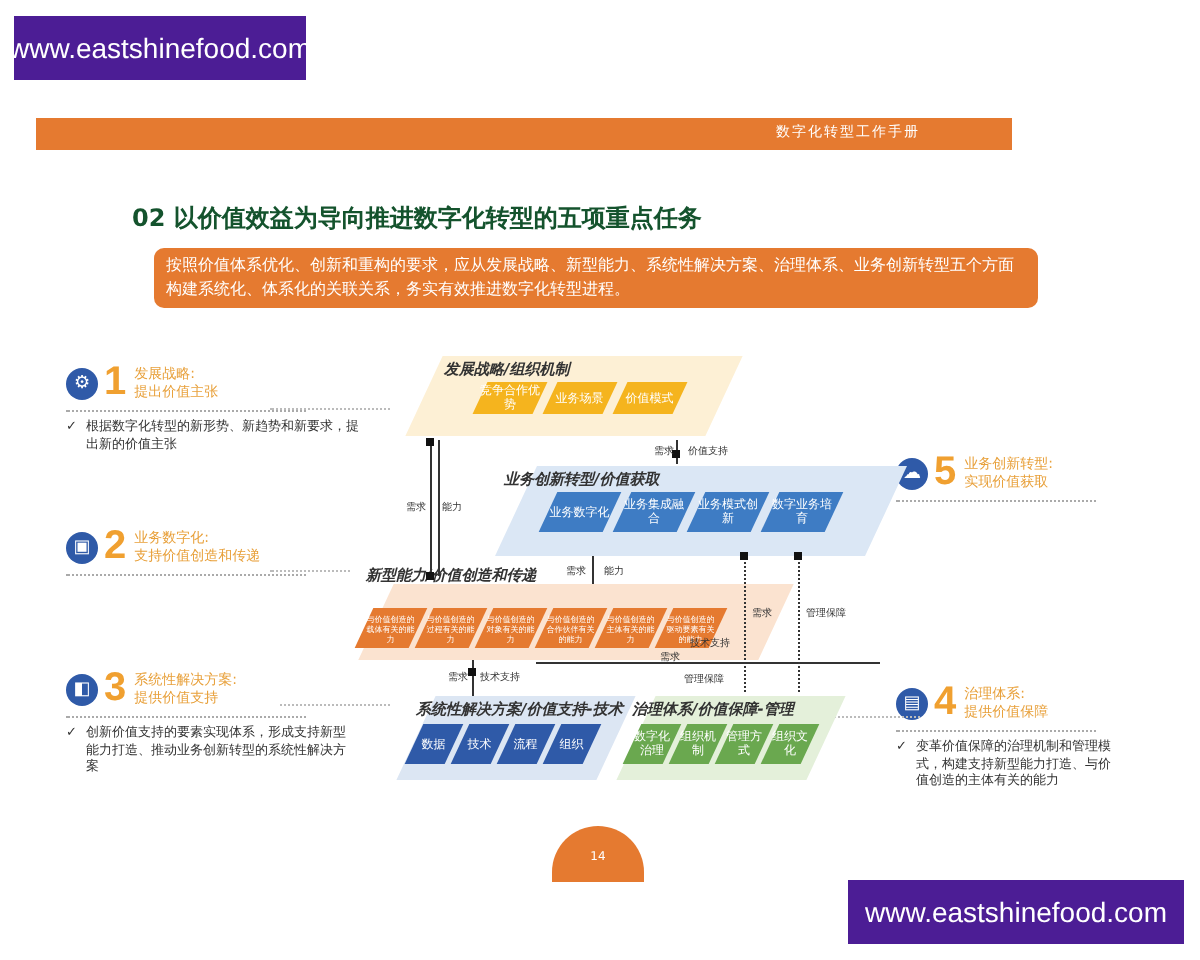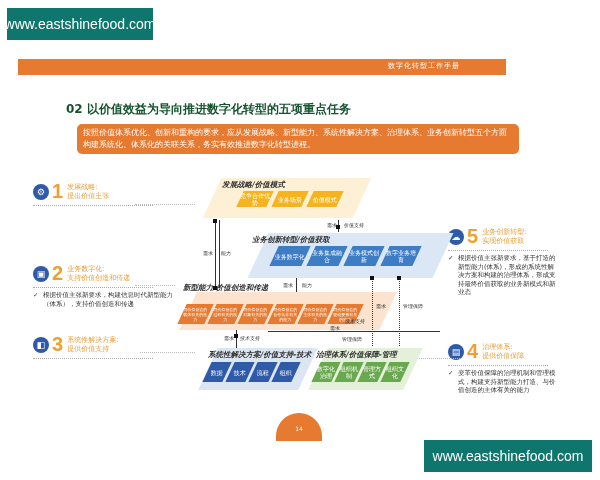--- a/index.html
+++ b/index.html
@@ -1,18 +1,18 @@
 <!DOCTYPE html>
 <html><head>
 <meta charset="utf-8">
 <style>
   html, body { margin:0; padding:0; }
   body { width:600px; height:480px; position:relative; background:#ffffff; overflow:hidden;
          font-family:"DejaVu Sans", sans-serif; }
-  .wm { position:absolute; background:#0f766e; color:#fff; font-family:"Liberation Sans", sans-serif;
+  .wm { position:absolute; background:#4c1d95; color:#fff; font-family:"Liberation Sans", sans-serif;
         font-size:14px; display:flex; align-items:center; justify-content:center; }
   .wm-top { left:7px; top:8px; width:146px; height:32px; }
   .wm-bot { left:424px; top:440px; width:168px; height:32px; }
   .band { position:absolute; left:18px; top:59px; width:488px; height:16px; background:#e57a30; }
   .band-text { position:absolute; right:46px; top:2px; font-size:7px; color:#fff; letter-spacing:1px; }
   .title { position:absolute; left:66px; top:101px; font-size:12px; font-weight:bold; color:#14532d; }
   .intro { position:absolute; left:77px; top:124px; width:442px; height:30px; background:#e57a30;
            border-radius:5px; color:#fff; font-size:8px; line-height:12px; padding:3px 6px; box-sizing:border-box; }
   .task { position:absolute; width:150px; }
   .task .head { display:flex; align-items:center; }
@@ -53,58 +53,58 @@
 <div class="task" style="left:33px;top:180px;">
   <div class="head">
     <div class="ico">⚙</div>
     <div class="num">1</div>
     <div class="lbl">
         <div>发展战略:</div>
         <div>提出价值主张</div>
       </div>
   </div>
   <div class="sep"></div>
+  <div class="desc">根据数字化转型的新形势、新趋势和新要求，提出新的价值主张</div>
 </div>
 
 <div class="task" style="left:33px;top:262px;">
   <div class="head">
     <div class="ico">▣</div>
     <div class="num">2</div>
     <div class="lbl">
         <div>业务数字化:</div>
         <div>支持价值创造和传递</div>
       </div>
   </div>
   <div class="sep"></div>
-  <div class="desc" style="width:130px">根据价值主张新要求，构建信息时代新型能力（体系），支持价值创造和传递</div>
 </div>
 
 <div class="task" style="left:33px;top:333px;">
   <div class="head">
     <div class="ico">◧</div>
     <div class="num">3</div>
     <div class="lbl">
         <div>系统性解决方案:</div>
         <div>提供价值支持</div>
       </div>
   </div>
   <div class="sep"></div>
+  <div class="desc" style="width:130px">创新价值支持的要素实现体系，形成支持新型能力打造、推动业务创新转型的系统性解决方案</div>
 </div>
 
 <div class="task" style="left:448px;top:225px;">
   <div class="head">
     <div class="ico">☁</div>
     <div class="num">5</div>
     <div class="lbl">
         <div>业务创新转型:</div>
         <div>实现价值获取</div>
       </div>
   </div>
   <div class="sep" style="width:100px"></div>
-  <div class="desc" style="width:98px">根据价值主张新要求，基于打造的新型能力(体系)，形成的系统性解决方案和构建的治理体系，形成支持最终价值获取的业务新模式和新业态</div>
 </div>
 
 <div class="task" style="left:448px;top:340px;">
   <div class="head">
     <div class="ico">▤</div>
     <div class="num">4</div>
     <div class="lbl">
         <div>治理体系:</div>
         <div>提供价值保障</div>
       </div>
@@ -112,21 +112,21 @@
   <div class="sep" style="width:100px"></div>
   <div class="desc" style="width:98px">变革价值保障的治理机制和管理模式，构建支持新型能力打造、与价值创造的主体有关的能力</div>
 </div>
 
 <div class="dots" style="left:135px;top:204px;width:60px;"></div>
 <div class="dots" style="left:135px;top:285px;width:40px;"></div>
 <div class="dots" style="left:140px;top:352px;width:55px;"></div>
 <div class="dots" style="left:400px;top:358px;width:60px;"></div>
 
 <div class="layer" style="left:212px;top:178px;width:150px;height:40px;background:#fdf0d5;"></div>
-<div class="layer-title" style="left:222px;top:180px;">发展战略/价值模式</div>
+<div class="layer-title" style="left:222px;top:180px;">发展战略/组织机制</div>
 <div class="boxrow" style="left:240px;top:191px;">
   <div class="box" style="width:30px;height:16px;background:#f5b41e;">
       <span>竞争合作优势</span>
     </div>
   <div class="box" style="width:30px;height:16px;background:#f5b41e;">
       <span>业务场景</span>
     </div>
   <div class="box" style="width:30px;height:16px;background:#f5b41e;">
       <span>价值模式</span>
     </div>

